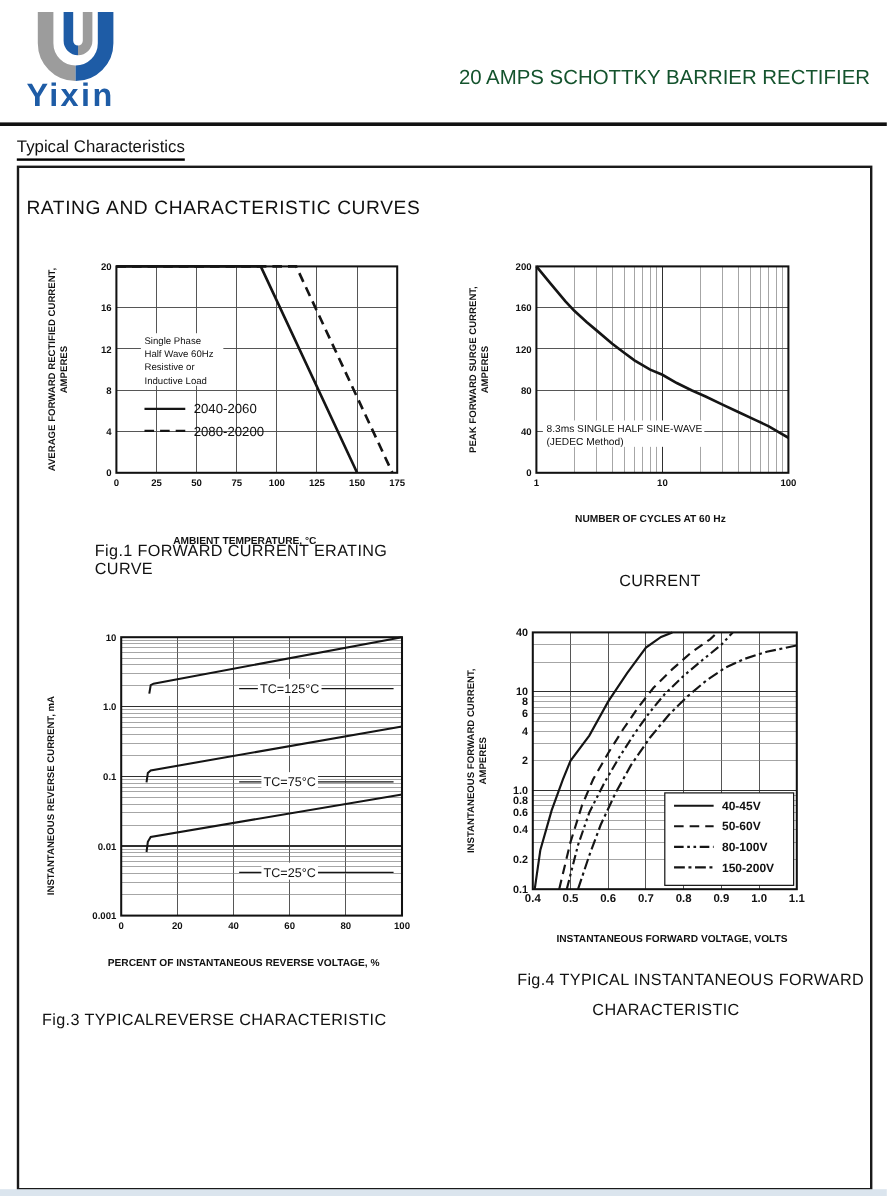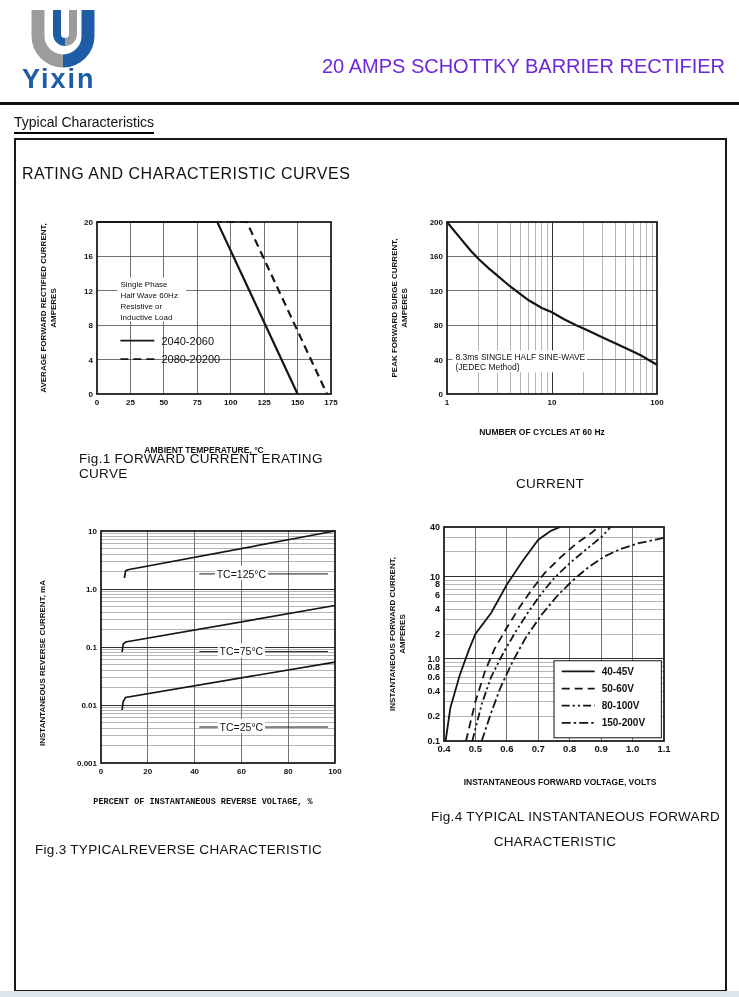--- a/index.html
+++ b/index.html
@@ -3,21 +3,21 @@
 <meta charset="utf-8">
 <style>
   html,body{margin:0;padding:0;background:#fff;}
   body{width:739px;height:997px;position:relative;font-family:"Liberation Sans",sans-serif;color:#111;overflow:hidden;}
   .abs{position:absolute;}
   
   .logo{left:24px;top:8px;}
   .brand{left:22px;top:64px;font-size:27px;font-weight:bold;color:#1e5ca6;letter-spacing:2px;}
   .title-block{right:14px;top:54px;text-align:right;line-height:1.25;}
   .part-number{font-size:19px;color:#000;}
-  .subtitle{font-size:20px;color:#6d28d9;}
+  .subtitle{font-size:17px;color:#14532d;}
   .divider{left:0;top:102px;width:739px;height:3px;background:#111;}
   .section-title{left:14px;top:114px;font-size:14px;font-weight:normal;border-bottom:2px solid #000;padding-bottom:2px;}
   .curves-box{left:14px;top:138px;width:709px;height:850px;border:2px solid #1a1a1a;background:#fff;}
   .box-title{left:22px;top:165px;font-size:16px;letter-spacing:.5px;}
   
   .fig{position:absolute;}
   .fig1{left:35px;top:205px;width:310px;height:265px;}
   .fig2{left:390px;top:205px;width:320px;height:300px;}
   .fig3{left:35px;top:515px;width:310px;height:330px;}
   .fig4{left:390px;top:515px;width:330px;height:345px;}
@@ -25,21 +25,21 @@
   .f1p{left:28px;top:0;width:282px;height:215px;}
   .f2p{left:24px;top:0;width:256px;height:215px;}
   .f3p{left:24px;top:6px;width:288px;height:266px;}
   .f4p{left:20px;top:0;width:300px;height:252px;}
   .ytitle{position:absolute;transform:translate(-50%,-50%) rotate(-90deg);font-size:8px;font-weight:bold;text-align:center;white-space:nowrap;line-height:1.3;}
   .f1y{left:14px;top:103px;} .f2y{left:10px;top:103px;}
   .f3y{left:8px;top:148px;}  .f4y{left:8px;top:119px;}
   .xlabel{position:absolute;text-align:center;font-size:8.5px;font-weight:bold;}
   .f1x{left:28px;top:204px;width:282px;margin-top:36px;}
   .f2x{left:24px;top:222px;width:256px;}
-  .f3x{left:24px;top:282px;width:288px;font-family:Liberation Mono, monospace;}
+  .f3x{left:24px;top:282px;width:288px;}
   .f4x{left:20px;top:262px;width:300px;}
   .caption{position:absolute;font-size:13.5px;letter-spacing:.3px;color:#111;}
   .f1c{left:0;top:246px;margin-left:44px;}
   .f2c1{left:0;top:246px;width:320px;text-align:center;}
   .f2c2{left:0;top:271px;width:320px;text-align:center;}
   .f3c{left:0;top:294px;margin-top:33px;}
   .f4c1{left:0;top:294px;width:330px;text-align:right;}
   .f4c2{left:0;top:319px;width:330px;text-align:center;}
   .footer-strip{left:0;top:991px;width:739px;height:6px;background:#dbe5ee;}
   svg text{font-family:"Liberation Sans",sans-serif;}

